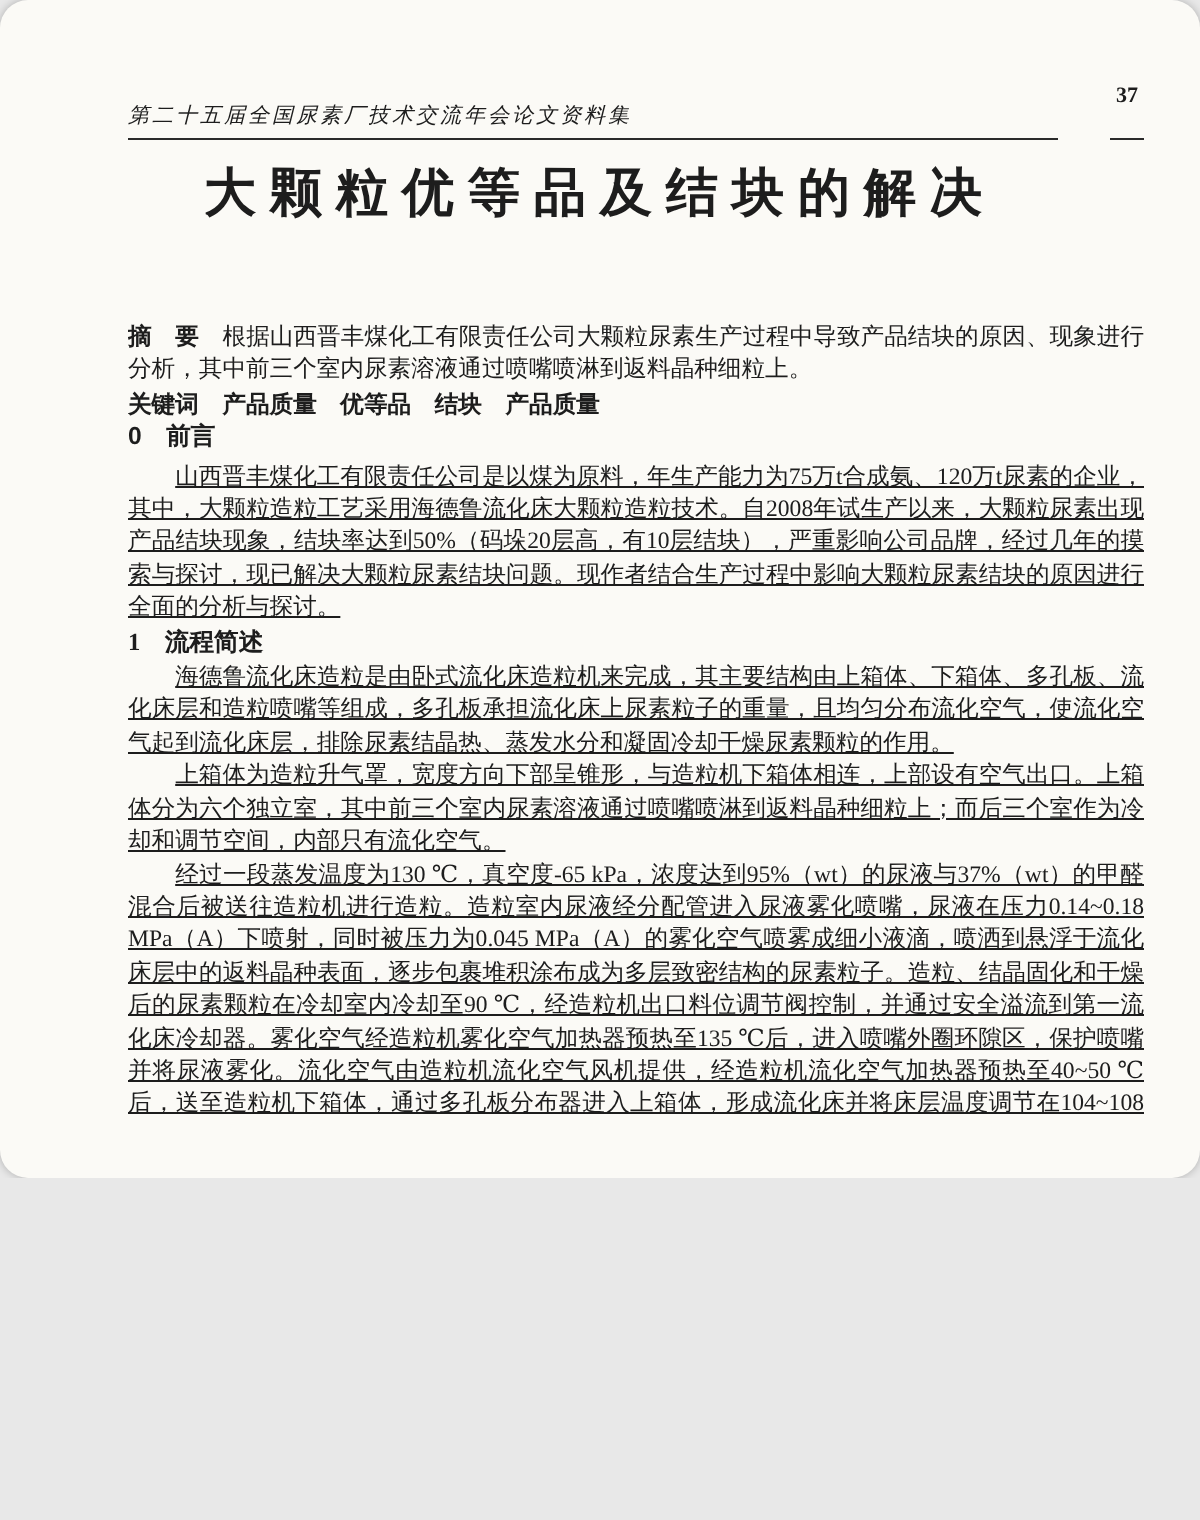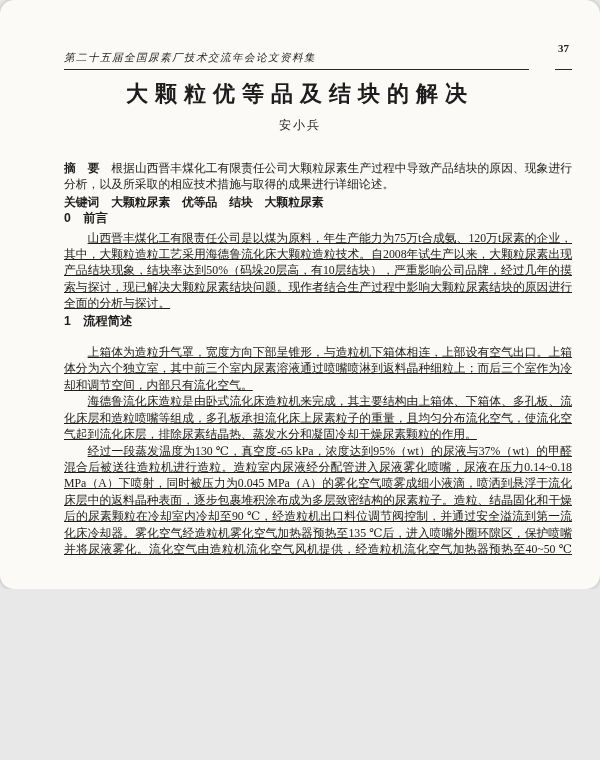--- a/index.html
+++ b/index.html
@@ -35,25 +35,25 @@
   .folio{
     font-size:11px;
     margin-left:26px;
     padding:0 3px 15px 3px;
     border-bottom:1.5px solid #2a2a2a;
     font-weight:bold;
   }
   
   .title-block{position:absolute;top:82px;left:0;right:0;text-align:center;}
   .article-title{
-    font-size:22px;
+    font-size:26px;
     font-weight:bold;
     letter-spacing:7px;
     line-height:28px;
-    font-family:Liberation Mono, monospace;
+    font-family:Liberation Sans, sans-serif;
   }
   .author{margin-top:7px;font-size:12px;letter-spacing:2px;}
   .affiliation{margin-top:2px;font-size:11.5px;letter-spacing:.5px;}
   
   .content{
     position:absolute;top:160px;left:64px;right:28px;bottom:30px;
     font-size:11.8px;line-height:16.4px;
     text-align:justify;
     overflow:hidden;
   }
@@ -62,48 +62,47 @@
   .label{font-weight:bold;font-family:Liberation Serif, serif;font-size:11.8px;}
   .keywords-line{margin-top:1px;}
   .keywords-words{font-weight:bold;font-family:"Liberation Sans","DejaVu Sans",sans-serif;}
   .sec-heading{
     font-weight:bold;
     font-family:"Liberation Sans","DejaVu Sans",sans-serif;
     font-size:12.3px;
     line-height:16.4px;
   }
   .sec-heading.first{margin-bottom:3px;}
-  .sec-heading.next{margin-top:1px;margin-bottom:15px;}
+  .sec-heading.next{margin-top:1px;margin-bottom:1px;font-family:Liberation Serif, serif;}
   .para{text-indent:2em;text-decoration:underline;}
 </style>
 </head>
 <body>
 
 <div class="page">
 
   <div class="running-head">
     <span class="journal">第二十五届全国尿素厂技术交流年会论文资料集</span>
     <span class="folio">37</span>
   </div>
 
   <div class="title-block">
     <div class="article-title">大颗粒优等品及结块的解决</div>
-    <div class="author">安小兵</div>
   </div>
 
   <div class="content">
 
-    <p class="abstract-text"><span class="label">摘　要</span>　<span>根据山西晋丰煤化工有限责任公司大颗粒尿素生产过程中导致产品结块的原因、现象进行分析，以及所采取的相应技术措施与取得的成果进行详细论述。</span></p>
+    <p class="abstract-text"><span class="label">摘　要</span>　<span>根据山西晋丰煤化工有限责任公司大颗粒尿素生产过程中导致产品结块的原因、现象进行分析，其中前三个室内尿素溶液通过喷嘴喷淋到返料晶种细粒上。</span></p>
 
-    <p class="keywords-line"><span class="label">关键词</span>　<span class="keywords-words">大颗粒尿素　优等品　结块　大颗粒尿素</span></p>
+    <p class="keywords-line"><span class="label">关键词</span>　<span class="keywords-words">产品质量　优等品　结块　产品质量</span></p>
 
     <div class="sec-heading first">0　前言</div>
     <p class="para">山西晋丰煤化工有限责任公司是以煤为原料，年生产能力为75万t合成氨、120万t尿素的企业，其中，大颗粒造粒工艺采用海德鲁流化床大颗粒造粒技术。自2008年试生产以来，大颗粒尿素出现产品结块现象，结块率达到50%（码垛20层高，有10层结块），严重影响公司品牌，经过几年的摸索与探讨，现已解决大颗粒尿素结块问题。现作者结合生产过程中影响大颗粒尿素结块的原因进行全面的分析与探讨。</p>
 
     <div class="sec-heading next">1　流程简述</div>
+    <p class="para">海德鲁流化床造粒是由卧式流化床造粒机来完成，其主要结构由上箱体、下箱体、多孔板、流化床层和造粒喷嘴等组成，多孔板承担流化床上尿素粒子的重量，且均匀分布流化空气，使流化空气起到流化床层，排除尿素结晶热、蒸发水分和凝固冷却干燥尿素颗粒的作用。</p>
     <p class="para">上箱体为造粒升气罩，宽度方向下部呈锥形，与造粒机下箱体相连，上部设有空气出口。上箱体分为六个独立室，其中前三个室内尿素溶液通过喷嘴喷淋到返料晶种细粒上；而后三个室作为冷却和调节空间，内部只有流化空气。</p>
-    <p class="para">海德鲁流化床造粒是由卧式流化床造粒机来完成，其主要结构由上箱体、下箱体、多孔板、流化床层和造粒喷嘴等组成，多孔板承担流化床上尿素粒子的重量，且均匀分布流化空气，使流化空气起到流化床层，排除尿素结晶热、蒸发水分和凝固冷却干燥尿素颗粒的作用。</p>
     <p class="para">经过一段蒸发温度为130 ℃，真空度-65 kPa，浓度达到95%（wt）的尿液与37%（wt）的甲醛混合后被送往造粒机进行造粒。造粒室内尿液经分配管进入尿液雾化喷嘴，尿液在压力0.14~0.18 MPa（A）下喷射，同时被压力为0.045 MPa（A）的雾化空气喷雾成细小液滴，喷洒到悬浮于流化床层中的返料晶种表面，逐步包裹堆积涂布成为多层致密结构的尿素粒子。造粒、结晶固化和干燥后的尿素颗粒在冷却室内冷却至90 ℃，经造粒机出口料位调节阀控制，并通过安全溢流到第一流化床冷却器。雾化空气经造粒机雾化空气加热器预热至135 ℃后，进入喷嘴外圈环隙区，保护喷嘴并将尿液雾化。流化空气由造粒机流化空气风机提供，经造粒机流化空气加热器预热至40~50 ℃后，送至造粒机下箱体，通过多孔板分布器进入上箱体，形成流化床并将床层温度调节在104~108 ℃左右，雾化空气和流化空气夹带的尿素粉尘，从造粒机上箱体顶部被造粒冷却洗涤器抽风机抽出，送至造粒冷却洗涤器进行洗涤。</p>
     <p class="para">影响结块原因分析及具体措施：</p>
 
   </div>
 
 </div>
 
 </body></html>

